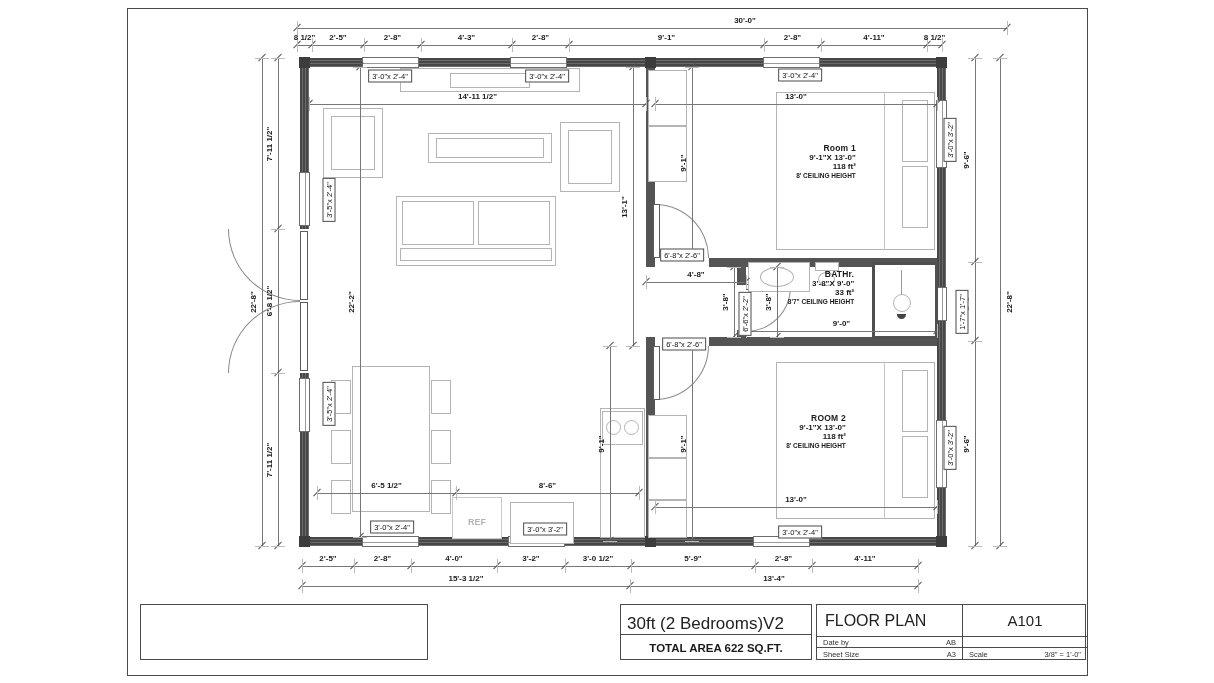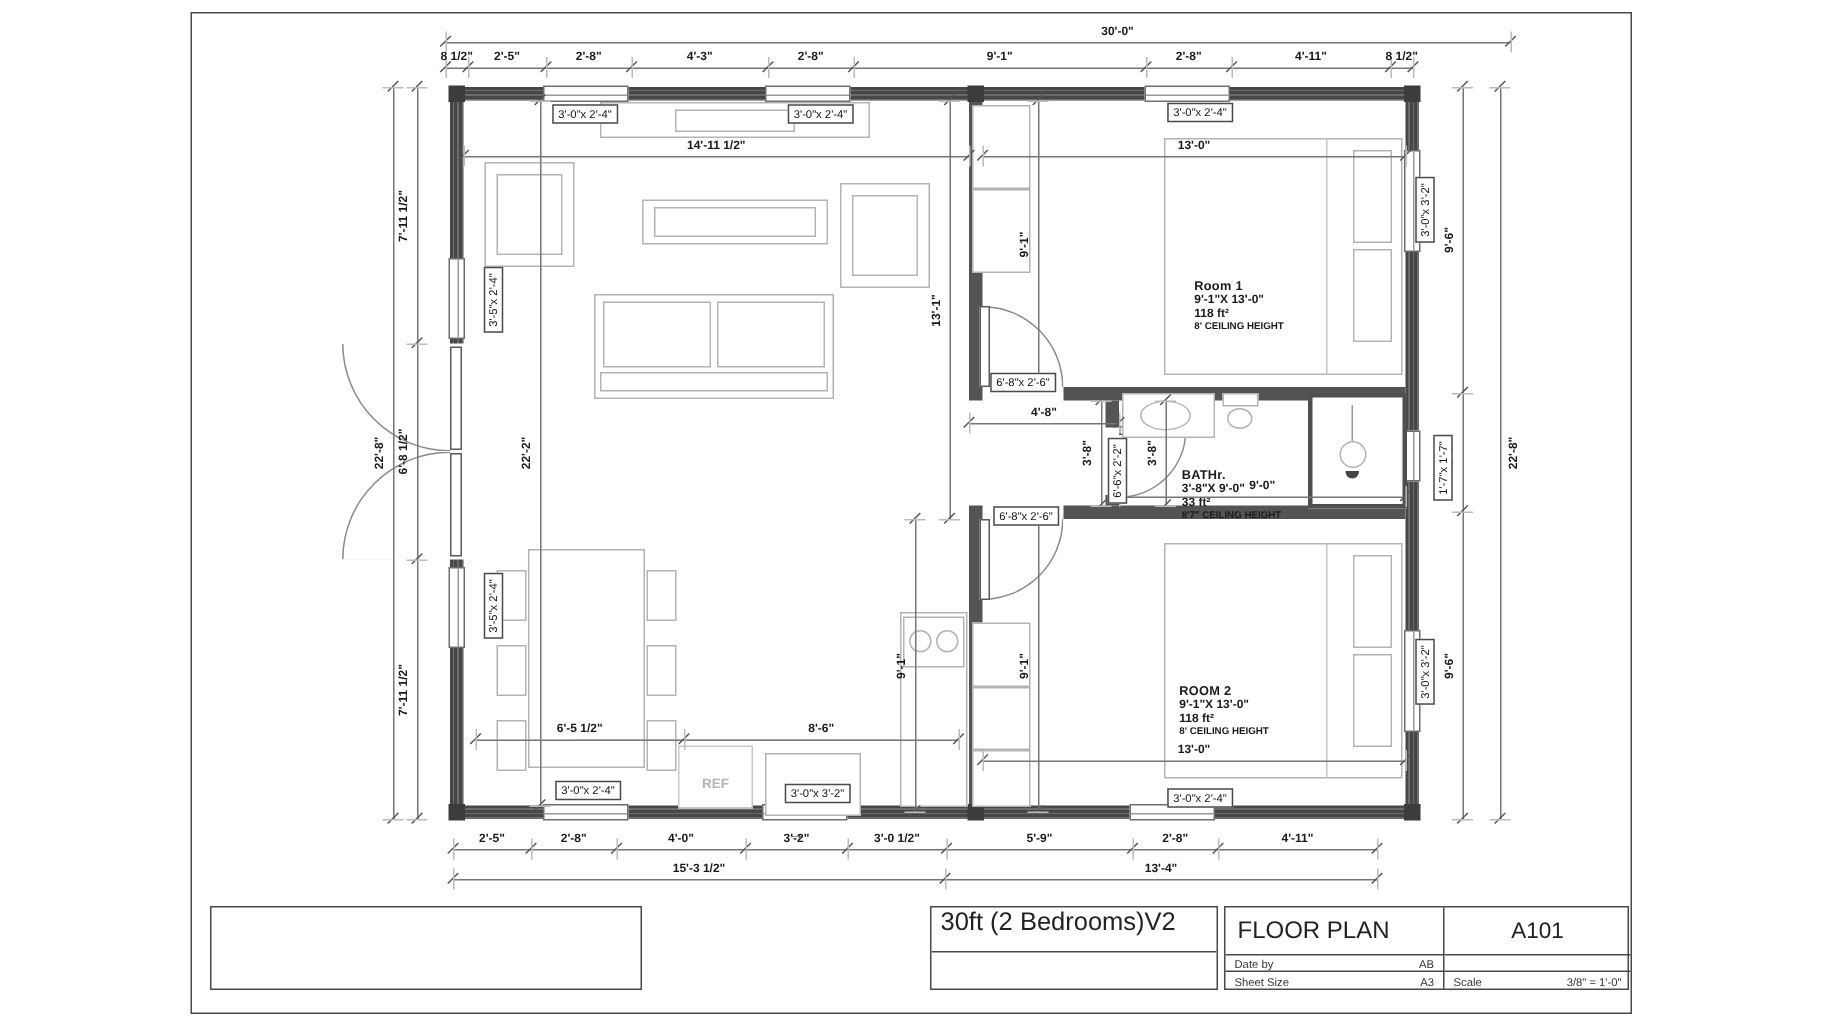--- a/index.html
+++ b/index.html
@@ -14,21 +14,21 @@
   .post{position:absolute;width:11px;height:11px;background:#3c3c3c;}
   .window{position:absolute;background:#fff;border:1px solid #6e6e6e;box-sizing:border-box;}
   .window.h::after{content:"";position:absolute;left:0;right:0;top:50%;border-top:1px solid #9a9a9a;}
   .window.v::after{content:"";position:absolute;top:0;bottom:0;left:50%;border-left:1px solid #9a9a9a;}
   .furn{position:absolute;border:1px solid #b4b4b4;background:#fff;box-sizing:border-box;}
   .furn.noline{border-color:#c9c9c9;}
   .circle{border-radius:50%;}
   .arc{position:absolute;box-sizing:border-box;}
   .leaf{position:absolute;background:#fff;border:1px solid #5a5a5a;box-sizing:border-box;}
   .thinline{position:absolute;background:#c4c4c4;}
-  .room-label{position:absolute;transform:translate(-50%,-50%);text-align:left;white-space:nowrap;margin-top:42px;}
+  .room-label{position:absolute;transform:translate(-50%,-50%);text-align:right;white-space:nowrap;}
   .rl-name{font-size:8.5px;font-weight:bold;letter-spacing:.2px;}
   .rl-dims{font-size:8px;font-weight:bold;}
   .rl-area{font-size:8px;font-weight:bold;}
   .rl-note{font-size:6.5px;font-weight:bold;margin-top:1px;}
   .rl-note:empty{display:none;}
   
   .tb-box{position:absolute;border:1.2px solid #4a4a4a;background:#fff;box-sizing:border-box;}
   .tb-title{font-size:17px;color:#222;}
   .tb-area{font-size:11.5px;font-weight:bold;}
   .tb-sheetname{font-size:16px;color:#222;}
@@ -366,22 +366,25 @@
       <div style="position: absolute; white-space: nowrap; left: 545px; top: 529px; transform: translate(-50%, -50%); border: 1px solid rgb(74, 74, 74); background: rgb(255, 255, 255); padding: 1px 3px; font: 7.5px &quot;Liberation Sans&quot;, sans-serif; color: rgb(17, 17, 17);">3'-0"x 3'-2"</div>
       <div style="position: absolute; white-space: nowrap; left: 800px; top: 532px; transform: translate(-50%, -50%); border: 1px solid rgb(74, 74, 74); background: rgb(255, 255, 255); padding: 1px 3px; font: 7.5px &quot;Liberation Sans&quot;, sans-serif; color: rgb(17, 17, 17);">3'-0"x 2'-4"</div>
       <div style="position: absolute; white-space: nowrap; left: 477px; top: 522px; transform: translate(-50%, -50%); font: bold 9px &quot;Liberation Sans&quot;, sans-serif; color: rgb(181, 181, 181);">REF</div>
       <div style="position: absolute; white-space: nowrap; left: 531px; top: 557px; transform: translate(-50%, -50%); font: bold 10px &quot;Liberation Sans&quot;, sans-serif; color: rgb(51, 51, 51);">→</div>
     </div>
 
   <div class="tb-box" style="left:140px;top:604px;width:288px;height:56px"></div>
 
 
   <div class="tb-box" style="left:620px;top:604px;width:192px;height:56px">
-    <div style="height:30px;border-bottom:1px solid #4a4a4a;display:flex;align-items:flex-start;padding-left:6px;box-sizing:border-box">
+    <div style="height:30px;border-bottom:1px solid #4a4a4a;display:flex;align-items:flex-end;padding-left:6px;box-sizing:border-box">
       <span class="tb-title">30ft (2 Bedrooms)V2</span>
+    </div>
+    <div style="height:25px;display:flex;align-items:center;justify-content:center">
+      <span class="tb-area">TOTAL AREA 622 SQ.FT.</span>
     </div>
   </div>
 
   <div class="tb-box" style="left:816px;top:604px;width:270px;height:56px">
     <div style="position:absolute;left:0;top:0;width:146px;height:32px;border-right:1px solid #4a4a4a;border-bottom:1px solid #4a4a4a;display:flex;align-items:center;padding-left:8px;box-sizing:border-box">
       <span class="tb-sheetname">FLOOR PLAN</span>
     </div>
     <div style="position:absolute;left:146px;top:0;width:124px;height:32px;border-bottom:1px solid #4a4a4a;display:flex;align-items:center;justify-content:center;box-sizing:border-box">
       <span class="tb-sheetno">A101</span>
     </div>

